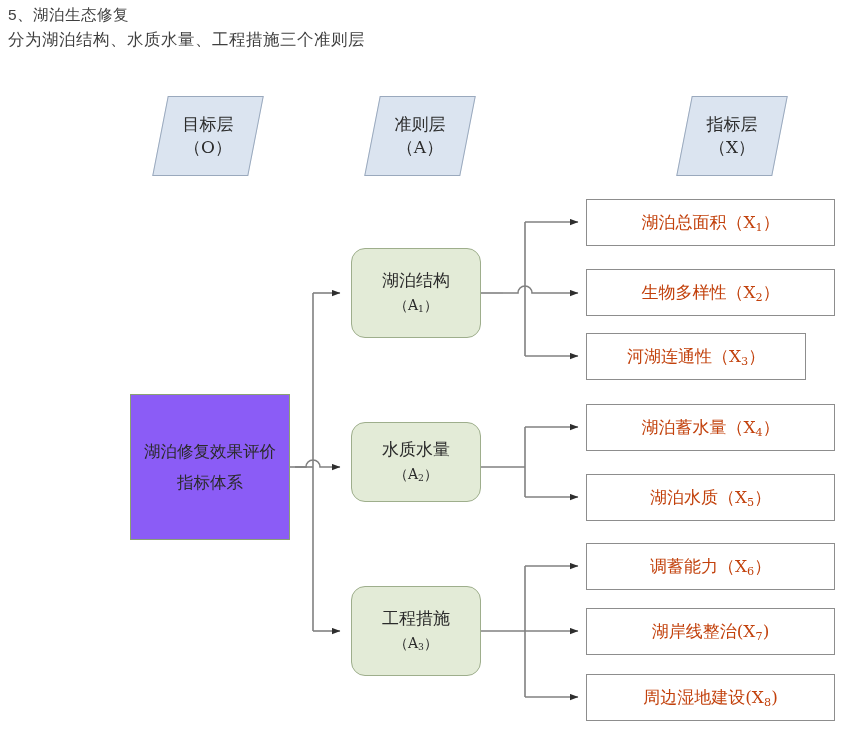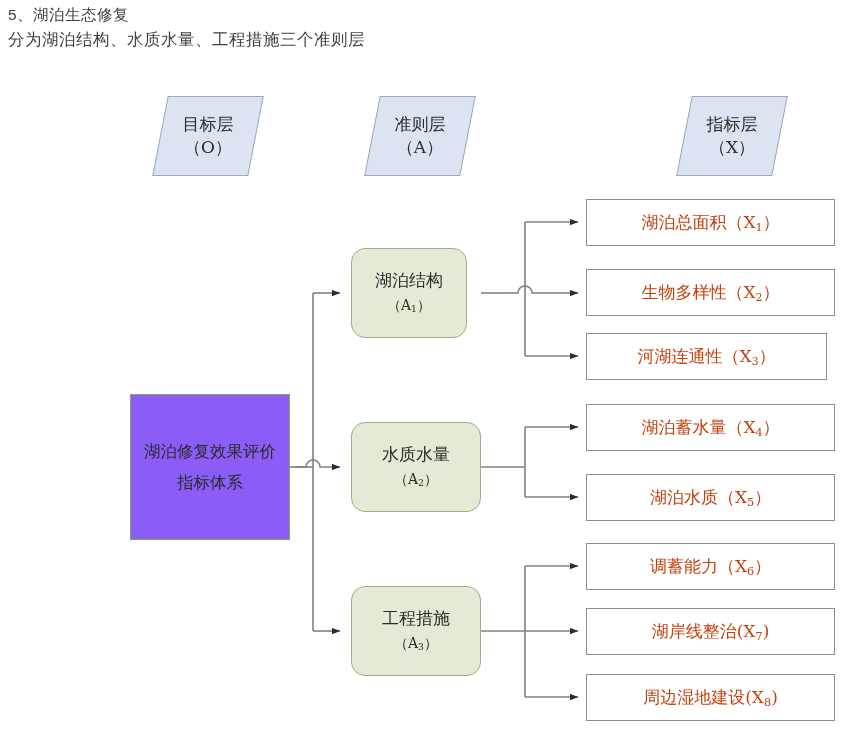--- a/index.html
+++ b/index.html
@@ -191,44 +191,44 @@
     <div class="layer-head-text">
       <span>指标层</span>
       <span>（X）</span>
     </div>
   </div>
 
   <div id="goal-box" style="left:130px; top:394px; width:160px; height:146px;">
     <span>湖泊修复效果评价指标体系</span>
   </div>
 
-  <div class="criterion-box" style="left:351px; top:248px; width:116px; height:90px;">
+  <div class="criterion-box" style="left:351px; top:248px; width:130px; height:90px;">
     <span>湖泊结构</span>
     <span class="sub"><span>（A</span><sub>1</sub><span>）</span></span>
   </div>
 
-  <div class="criterion-box" style="left:351px; top:422px; width:130px; height:90px;text-align:right;">
+  <div class="criterion-box" style="left:351px; top:422px; width:130px; height:80px;text-align:right;">
     <span>水质水量</span>
     <span class="sub"><span>（A</span><sub>2</sub><span>）</span></span>
   </div>
 
   <div class="criterion-box" style="left:351px; top:586px; width:130px; height:90px;">
     <span>工程措施</span>
     <span class="sub"><span>（A</span><sub>3</sub><span>）</span></span>
   </div>
 
   <div class="indicator-box" style="left:586px; top:199px; width:249px; height:47px;">
     <span><span>湖泊总面积</span><span>（X</span><sub>1</sub><span>）</span></span>
   </div>
 
   <div class="indicator-box" style="left:586px; top:269px; width:249px; height:47px;">
     <span><span>生物多样性</span><span>（X</span><sub>2</sub><span>）</span></span>
   </div>
 
-  <div class="indicator-box" style="left:586px; top:333px; width:241px; height:47px;">
+  <div class="indicator-box" style="left:586px; top:333px; width:220px; height:47px;">
     <span><span>河湖连通性</span><span>（X</span><sub>3</sub><span>）</span></span>
   </div>
 
   <div class="indicator-box" style="left:586px; top:404px; width:249px; height:47px;">
     <span><span>湖泊蓄水量</span><span>（X</span><sub>4</sub><span>）</span></span>
   </div>
 
   <div class="indicator-box" style="left:586px; top:474px; width:249px; height:47px;">
     <span><span>湖泊水质</span><span>（X</span><sub>5</sub><span>）</span></span>
   </div>

